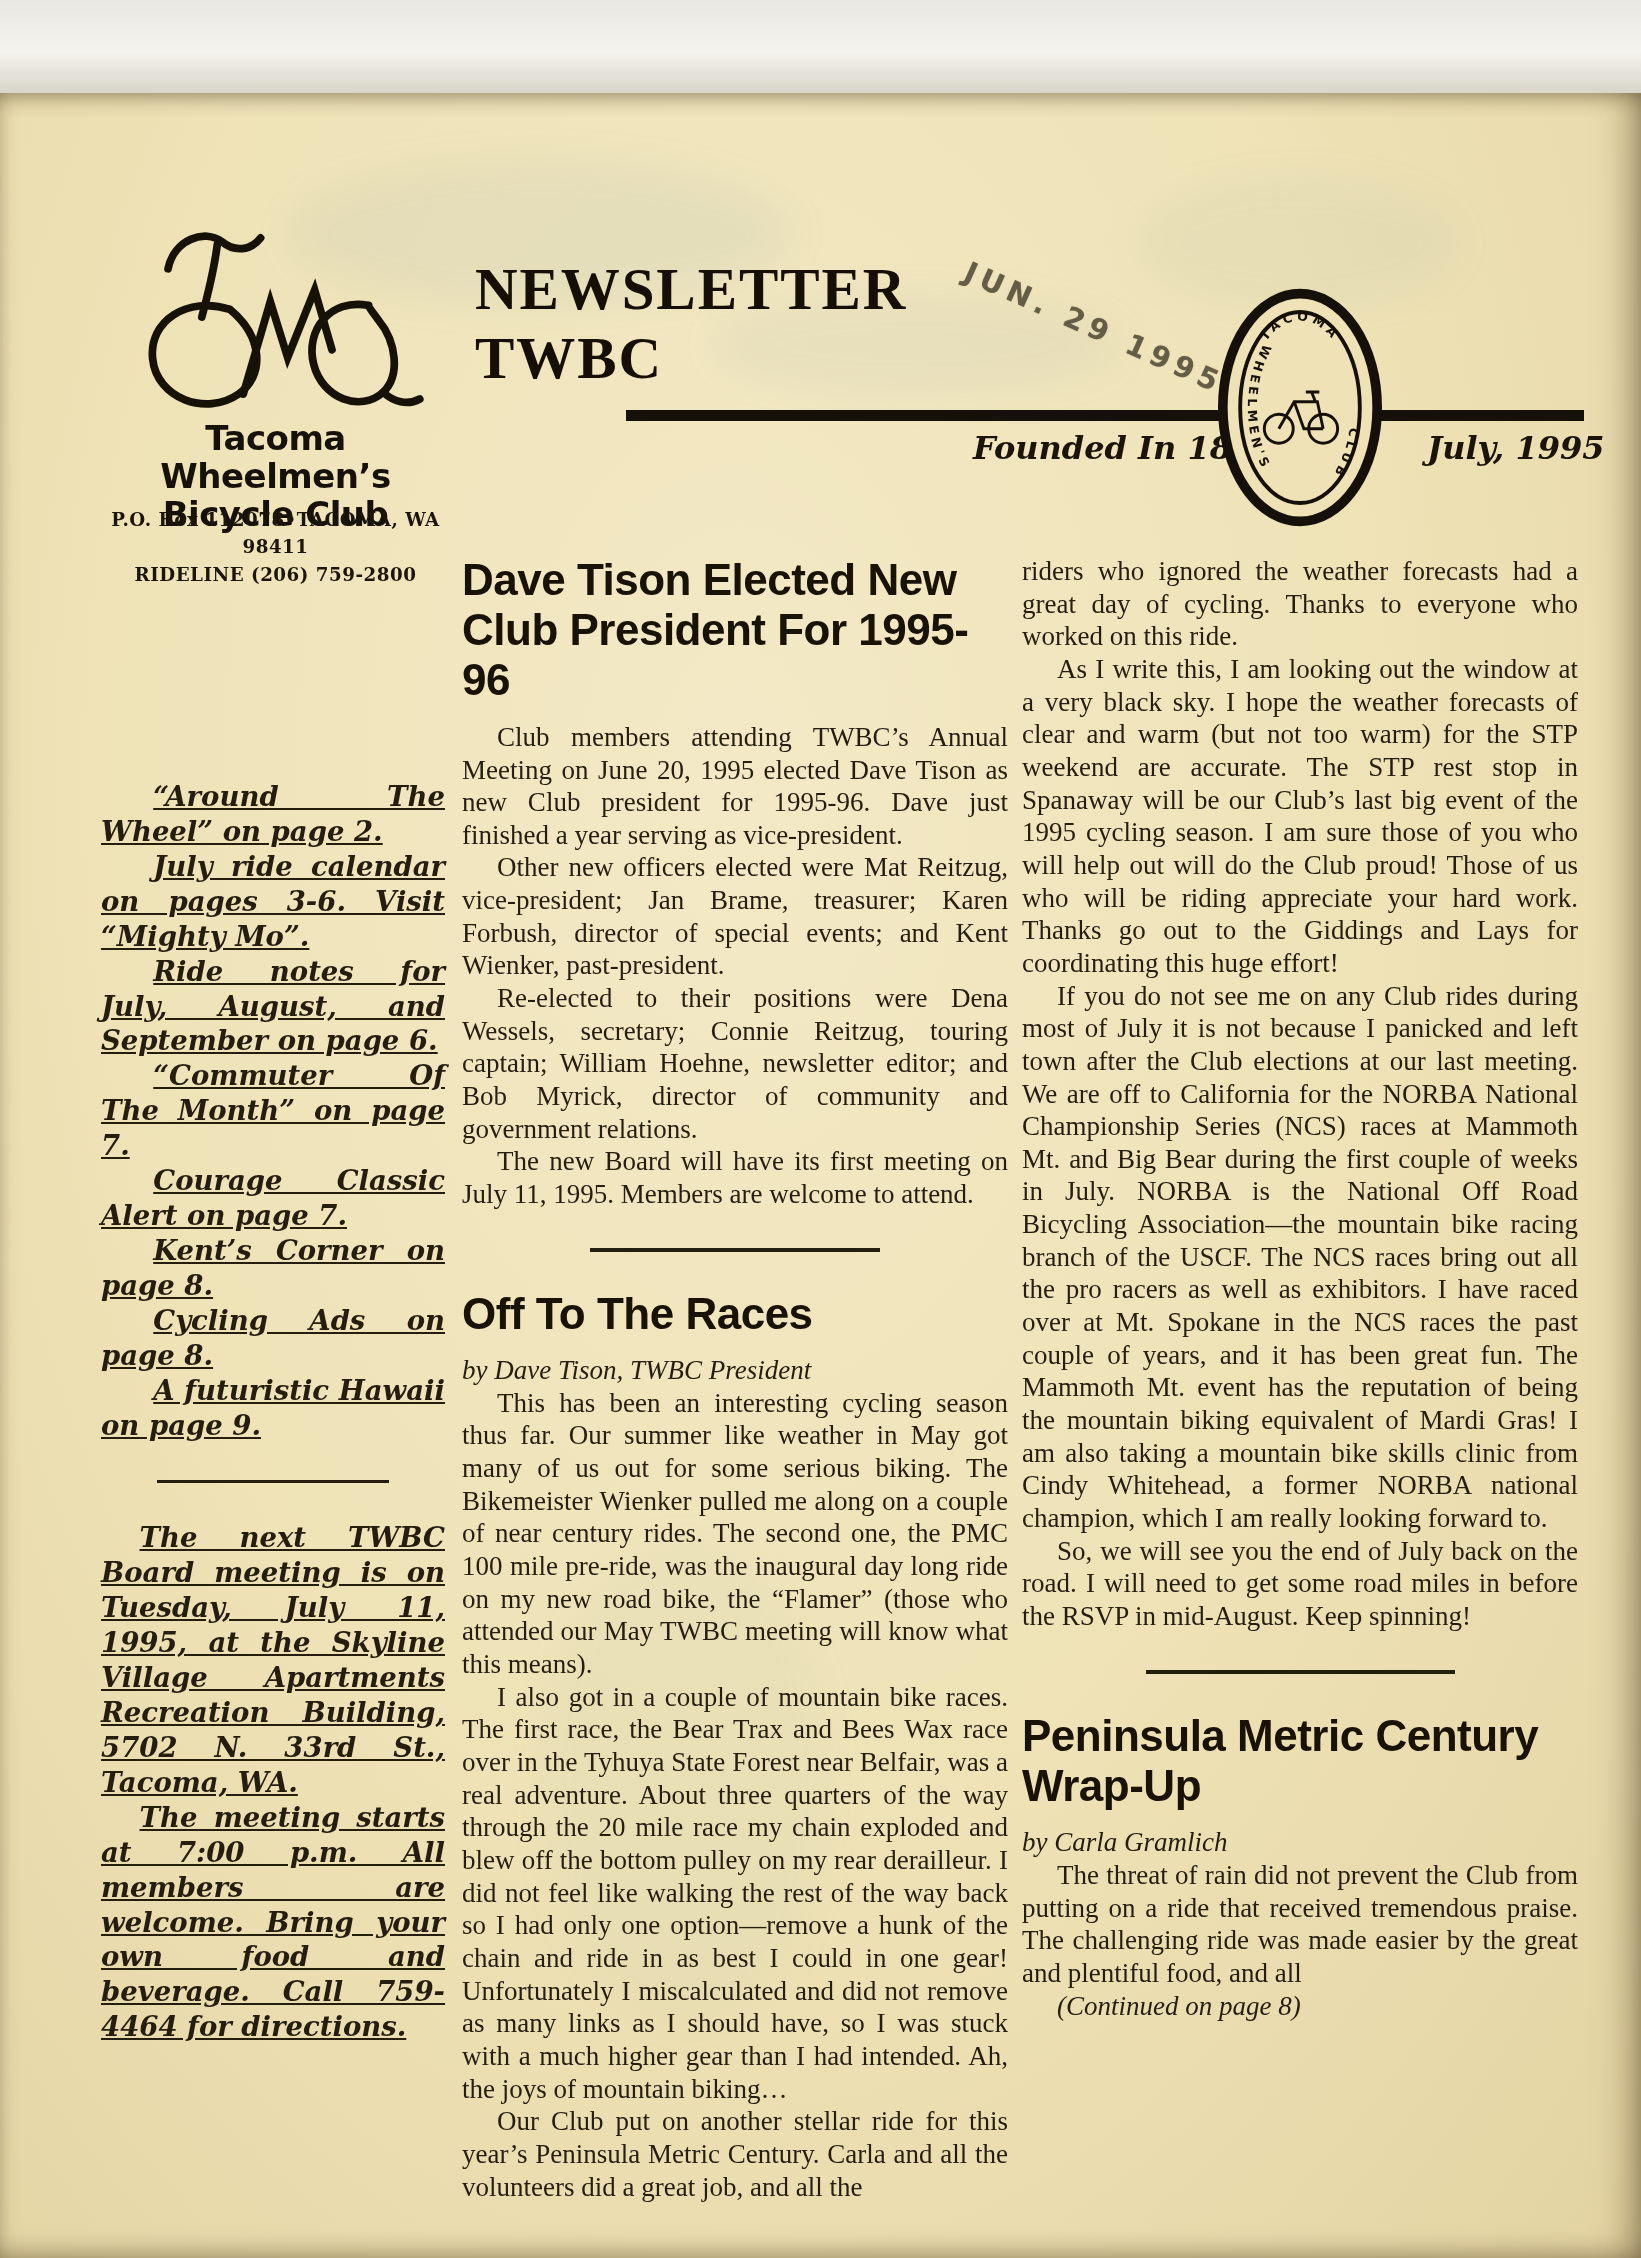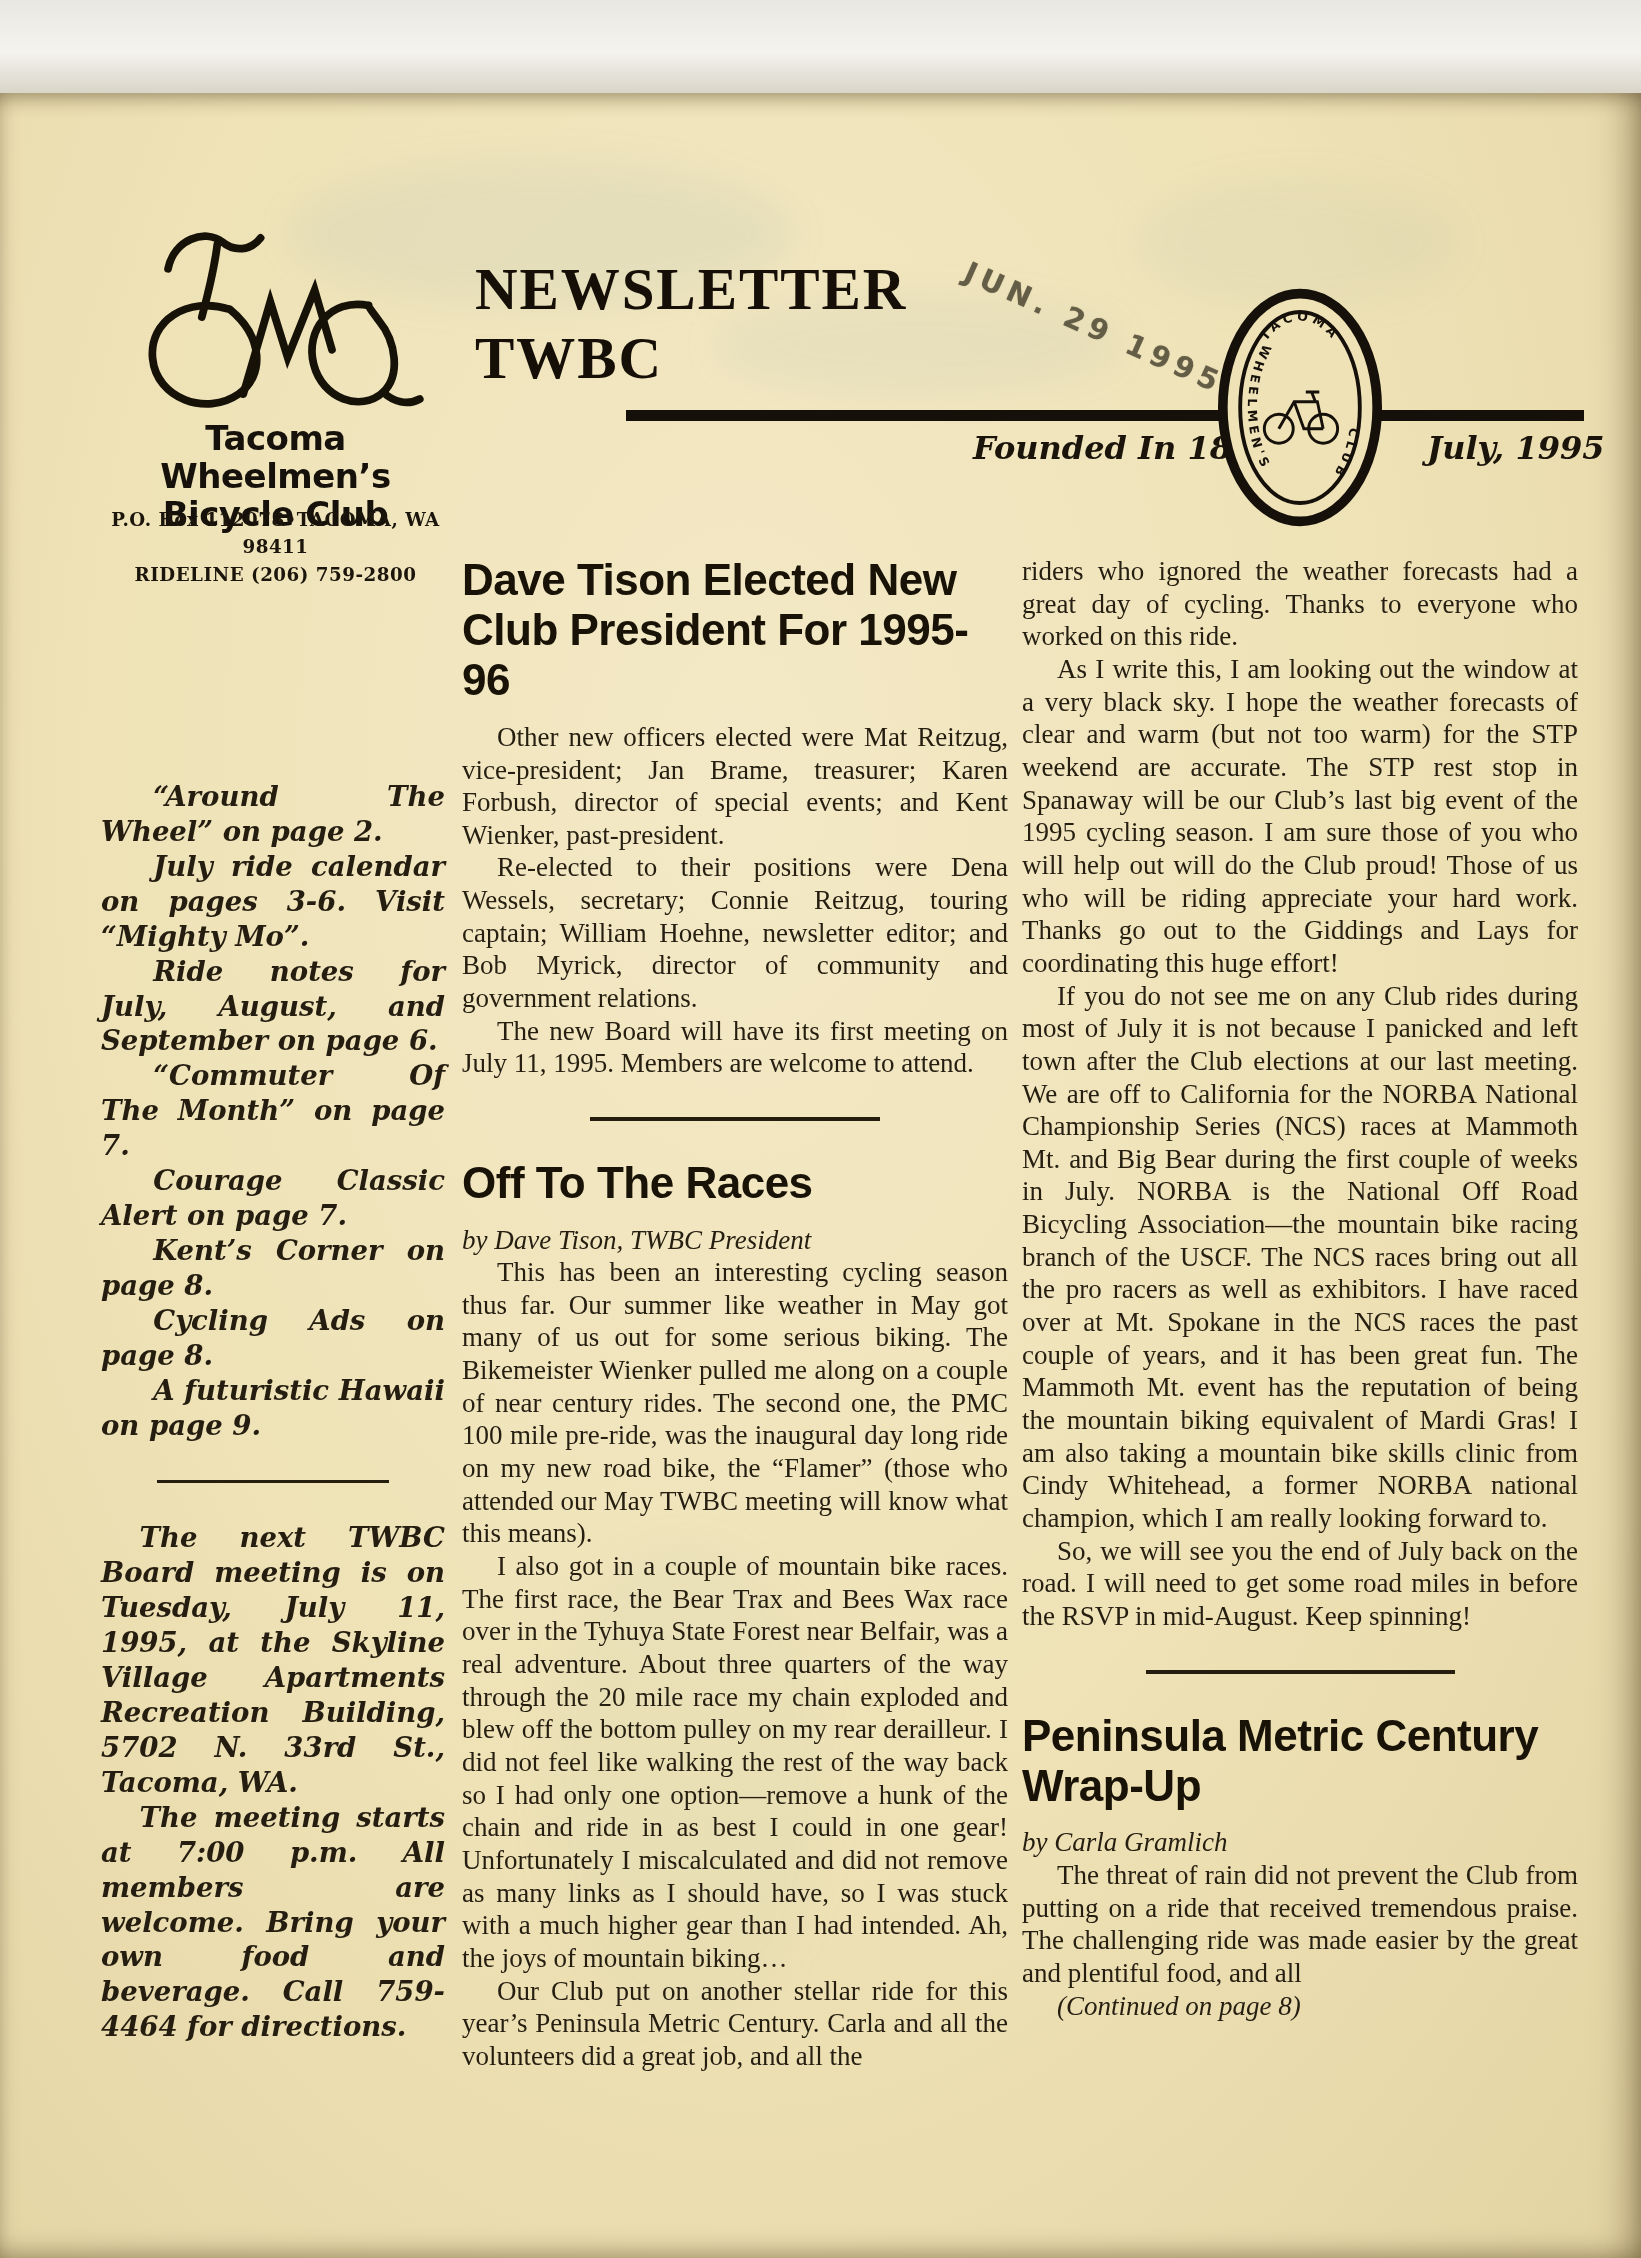--- a/index.html
+++ b/index.html
@@ -96,21 +96,21 @@
   .w300{width:290px;}
   .w320{width:309px;}
 
   
   .sidebar-text{font-family:"DejaVu Serif", serif;font-weight:bold;font-style:italic;}
   .sidebar-heading{
     font-size:36px;margin:0 0 19.3px 0;color:#1c150a;letter-spacing:-0.5px;
   }
   .sidebar-text p{
     font-size:27.5px;line-height:1.27;text-align:justify;
-    text-indent:1.9em;margin:0;color:#241d10;
+    text-indent:1.9em;margin:0;color:#241d10;text-decoration:underline;
   }
   .board-note p{text-indent:1.4em;}
 </style>
 </head>
 <body>
 
 <div class="scan">
   <div class="top-strip"></div>
 
   <div class="page">
@@ -185,20 +185,21 @@
       <hr class="divider w240">
       <div class="board-note">
         <p>The next TWBC Board meeting is on Tuesday, July 11, 1995, at the Skyline Village Apartments Recreation Building, 5702 N. 33rd St., Tacoma, WA.</p>
         <p>The meeting starts at 7:00 p.m. All members are welcome. Bring your own food and beverage. Call 759-4464 for directions.</p>
       </div>
     </aside>
 
     <section class="col col-mid body-text">
       <article>
         <h1 class="headline">Dave Tison Elected New Club President For 1995-96</h1>
+        <p>Club members attending TWBC’s Annual Meeting on June 20, 1995 elected Dave Tison as new Club president for 1995-96. Dave just finished a year serving as vice-president.</p>
         <p>Other new officers elected were Mat Reitzug, vice-president; Jan Brame, treasurer; Karen Forbush, director of special events; and Kent Wienker, past-president.</p>
         <p>Re-elected to their positions were Dena Wessels, secretary; Connie Reitzug, touring captain; William Hoehne, newsletter editor; and Bob Myrick, director of community and government relations.</p>
         <p>The new Board will have its first meeting on July 11, 1995. Members are welcome to attend.</p>
       </article>
       <hr class="divider w300">
       <article>
         <h1 class="headline">Off To The Races</h1>
         <p class="byline noindent">by Dave Tison, TWBC President</p>
         <p>This has been an interesting cycling season thus far. Our summer like weather in May got many of us out for some serious biking. The Bikemeister Wienker pulled me along on a couple of near century rides. The second one, the PMC 100 mile pre-ride, was the inaugural day long ride on my new road bike, the “Flamer” (those who attended our May TWBC meeting will know what this means).</p>
         <p>I also got in a couple of mountain bike races. The first race, the Bear Trax and Bees Wax race over in the Tyhuya State Forest near Belfair, was a real adventure. About three quarters of the way through the 20 mile race my chain exploded and blew off the bottom pulley on my rear derailleur. I did not feel like walking the rest of the way back so I had only one option—remove a hunk of the chain and ride in as best I could in one gear! Unfortunately I miscalculated and did not remove as many links as I should have, so I was stuck with a much higher gear than I had intended. Ah, the joys of mountain biking…</p>

